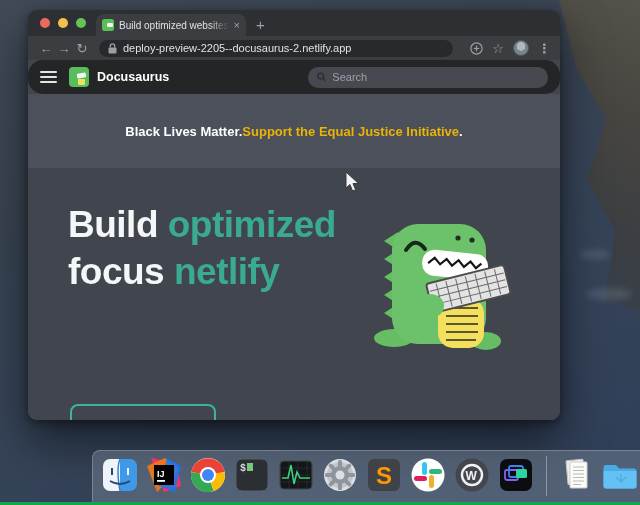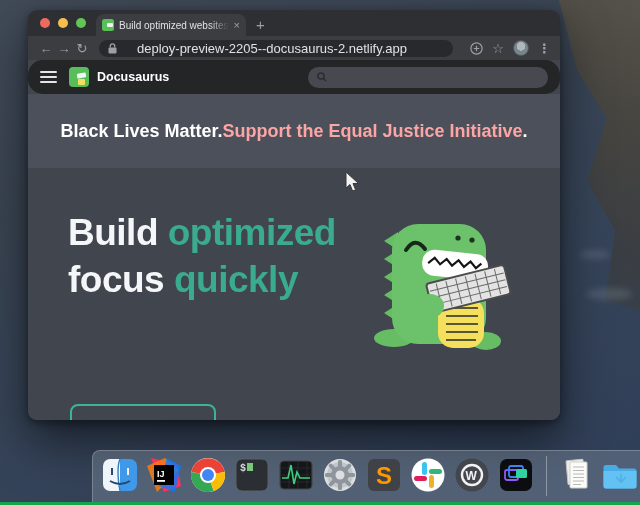--- a/index.html
+++ b/index.html
@@ -31,46 +31,46 @@
   .favicon::after { content:""; position:absolute; left:5px; top:4px; width:6px; height:4px; background:#eef5ee; border-radius:1px; }
   .tab .title { flex:1; font-size:10px; color:#dfe1e5; white-space:nowrap; overflow:hidden;
     -webkit-mask-image:linear-gradient(90deg,#000 82%,transparent); mask-image:linear-gradient(90deg,#000 82%,transparent); }
   .tab .close { font-size:11px; color:#9aa0a6; line-height:1; }
   .newtab { font-size:15px; color:#9aa0a6; margin:0 0 4px 10px; line-height:1; }
 
   .toolbar { height:24px; background:#3c3d41; display:flex; align-items:center; padding:0 9px; }
   .navbtn { color:#9aa0a6; font-size:13px; width:18px; text-align:center; line-height:1; }
   .omnibox { flex:1; height:17px; margin:0 8px; background:#28292d; border-radius:9px;
     display:flex; align-items:center; padding:0 9px; gap:6px; min-width:0; }
-  .omnibox .url { font-size:13px; color:#dfe1e5; white-space:nowrap; overflow:hidden;margin-left:14px; }
+  .omnibox .url { font-size:11px; color:#dfe1e5; white-space:nowrap; overflow:hidden; }
   .tbicon { color:#9aa0a6; margin-left:9px; display:flex; align-items:center; }
   .avatar { width:16px; height:16px; border-radius:50%; background:radial-gradient(circle at 50% 38%,#aeb8bd 0 38%,#77858d 40%); border:1px solid #55595e; margin-left:9px; }
 
   
   .viewport { position:relative; height:360px; background:#40454e; overflow:hidden; }
   .navbar { height:34px; background:#242526; display:flex; align-items:center; padding:0 12px;border-radius:15px; }
   .hamburger { width:17px; display:flex; flex-direction:column; gap:3px; margin-right:12px; }
   .hamburger span { height:2px; background:#e3e5e7; border-radius:1px; }
   .navlogo { width:20px; height:20px; border-radius:4px; background:#58bd5a; position:relative; margin-right:8px; }
   .navlogo::before { content:""; position:absolute; left:8px; top:6px; width:9px; height:5px; background:#f2f6f2; border-radius:1px; transform:rotate(-10deg); }
   .navlogo::after { content:""; position:absolute; left:9px; top:12px; width:7px; height:6px; background:#efe064; border-radius:1px; }
   .brand { font-size:12.5px; font-weight:bold; color:#fff; }
   .navspacer { flex:1; }
   .searchbox { width:240px; height:21px; background:#46494f; border-radius:11px;
     display:flex; align-items:center; padding:0 9px; gap:6px; }
   .searchbox input { background:transparent; border:none; outline:none; width:100%;
     font-size:11px; color:#d5d8dc; font-family:inherit; }
   .searchbox input::placeholder { color:#9ba1a8; }
 
   .announce { height:74px; background:#4b505a; display:flex; align-items:center; justify-content:center;
-    font-size:18px; font-weight:bold; color:#fff; }
-  .announce .link { color:#fca5a5; margin-left:0; }
+    font-size:13px; font-weight:bold; color:#fff; }
+  .announce .link { color:#eab308; margin-left:0; }
 
   .hero { position:relative; height:252px; background:#40454e; }
-  .hero h1 { position:absolute; left:40px; top:41px; font-size:37px; line-height:47px;
+  .hero h1 { position:absolute; left:40px; top:33px; font-size:37px; line-height:47px;
     font-weight:bold; letter-spacing:-.5px; color:#f5f6f7; }
   .hero .hl { color:#3aab90; }
   .dino { position:absolute; left:336px; top:42px; }
   .cta { position:absolute; left:42px; top:236px; width:146px; height:42px;
     background:transparent; border:2px solid #3db39c; border-radius:8px; }
 
   
   .cursor { position:absolute; left:345px; top:171px; z-index:50; }
 
   
@@ -138,33 +138,34 @@
           <span></span>
         </div>
       <div class="navlogo"></div>
       <span class="brand">Docusaurus</span>
       <div class="navspacer"></div>
       <div class="searchbox">
         <svg width="10" height="10" viewBox="0 0 10 10">
           <circle cx="4" cy="4" r="3.1" fill="none" stroke="#2b2d30" stroke-width="1.5"></circle>
           <path d="M6.4 6.4 L9 9" stroke="#2b2d30" stroke-width="1.5"></path>
         </svg>
+        <input type="text" placeholder="Search" style="">
       </div>
     </div>
 
     <div class="announce">
       <span>Black Lives Matter.</span>
       <span class="link">Support the Equal Justice Initiative</span>
       <span>.</span>
     </div>
 
     <div class="hero">
       <h1>
         <div><span>Build </span><span class="hl">optimized</span></div>
-        <div><span>focus </span><span class="hl">quickly</span></div>
+        <div><span>focus </span><span class="hl">netlify</span></div>
       </h1>
 
       <svg class="dino" width="150" height="145" viewBox="0 0 150 145">
 
         <path d="M34 22 L20 31 34 40 20 49 34 58 20 67 34 76 20 85 34 94 20 103 34 112 Z" fill="#66bd64"></path>
 
         <ellipse cx="30" cy="128" rx="20" ry="9" fill="#66bd64"></ellipse>
 
         <rect x="28" y="14" width="94" height="120" rx="26" fill="#6cc26a"></rect>
 

